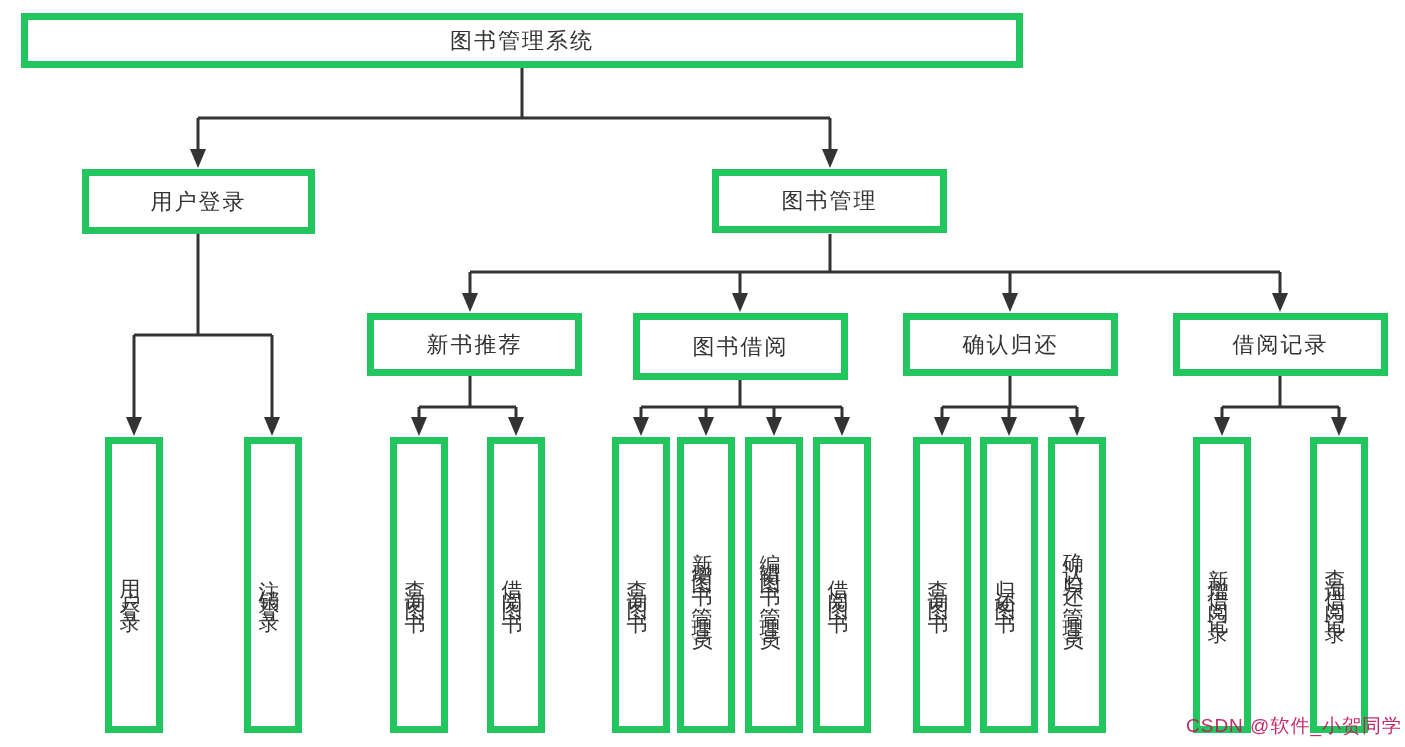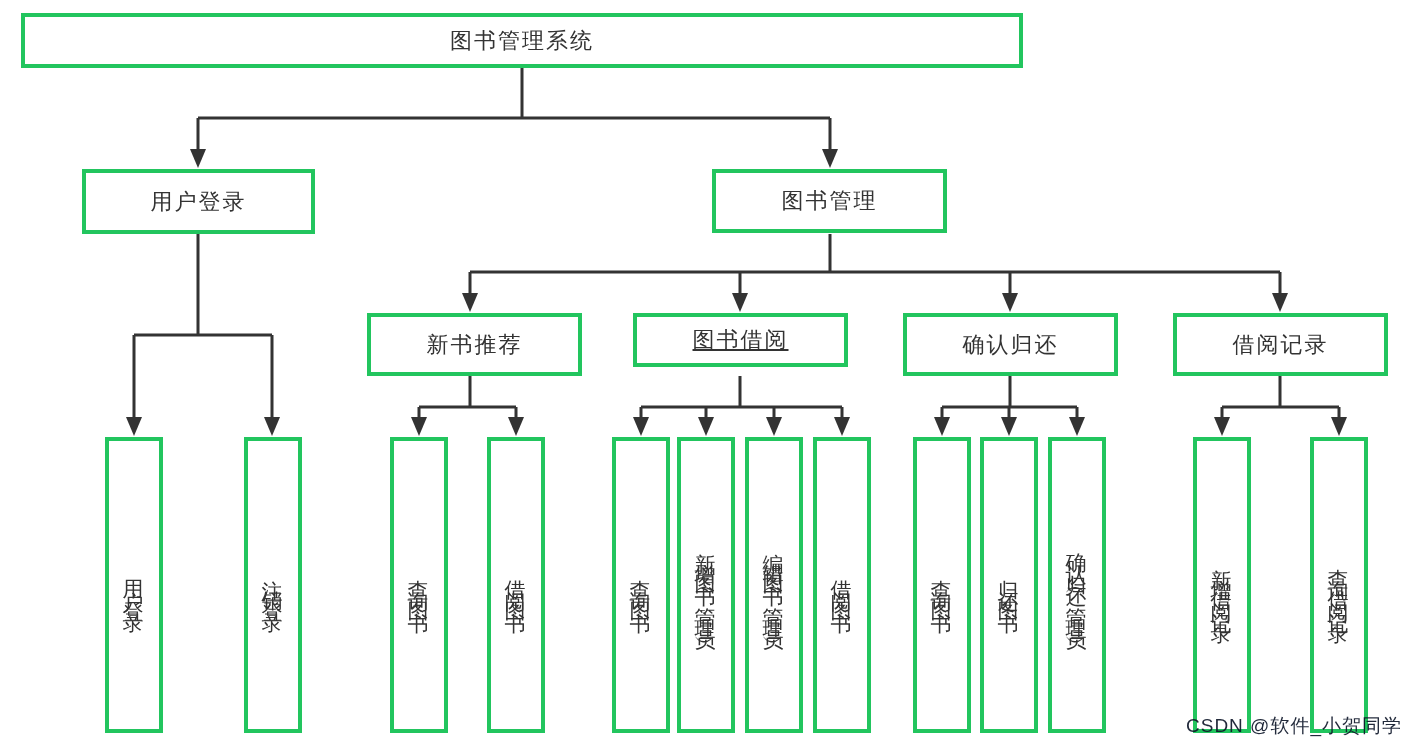--- a/index.html
+++ b/index.html
@@ -3,33 +3,33 @@
 <meta charset="utf-8">
 <style>
   html,body{margin:0;padding:0;background:#ffffff;}
   .canvas{
     position:relative;width:1405px;height:747px;background:#ffffff;overflow:hidden;
     font-family:"Liberation Sans","DejaVu Sans",sans-serif;color:#333333;
   }
   .wires{position:absolute;left:0;top:0;z-index:1;}
   .node{
     position:absolute;box-sizing:border-box;background:#ffffff;
-    border:4px solid #22c55e;z-index:2;
+    border:7px solid #22c55e;z-index:2;
   }
   .hnode{
     display:flex;align-items:center;justify-content:center;
     font-size:22px;letter-spacing:2px;color:#333333;
   }
   .vnode{
     writing-mode:vertical-rl;text-align:center;line-height:52px;
     font-size:21px;letter-spacing:11px;color:#333333;
   }
   .watermark{
     position:absolute;left:1186px;top:713px;z-index:3;
-    font-size:19px;color:#0f172a;opacity:0.92;letter-spacing:1px;white-space:nowrap;
+    font-size:19px;color:#be185d;opacity:0.92;letter-spacing:1px;white-space:nowrap;
   }
 </style>
 </head>
 <body>
 
 <div class="canvas">
 
   <svg class="wires" width="1405" height="747" viewBox="0 0 1405 747">
     <path id="wirePath" fill="none" stroke="#333333" stroke-width="3" d="
       M522 68 V118 M198 118 H830 M198 118 V151 M830 118 V151
@@ -63,21 +63,21 @@
   </svg>
 
   <div class="node hnode" style="left:21px;top:13px;width:1002px;height:55px;">图书管理系统</div>
 
   <div class="node hnode" style="left:82px;top:169px;width:233px;height:65px;">用户登录</div>
 
   <div class="node hnode" style="left:712px;top:169px;width:235px;height:64px;">图书管理</div>
 
   <div class="node hnode" style="left:367px;top:313px;width:215px;height:63px;">新书推荐</div>
 
-  <div class="node hnode" style="left:633px;top:313px;width:215px;height:54px;text-decoration:underline;">图书借阅</div>
+  <div class="node hnode" style="left:633px;top:313px;width:215px;height:67px;">图书借阅</div>
 
   <div class="node hnode" style="left:903px;top:313px;width:215px;height:63px;">确认归还</div>
 
   <div class="node hnode" style="left:1173px;top:313px;width:215px;height:63px;">借阅记录</div>
 
   <div class="node vnode" style="left:105px;top:437px;width:58px;height:296px;">用户登录</div>
 
   <div class="node vnode" style="left:244px;top:437px;width:58px;height:296px;">注销登录</div>
 
   <div class="node vnode" style="left:390px;top:437px;width:58px;height:296px;">查询图书</div>

